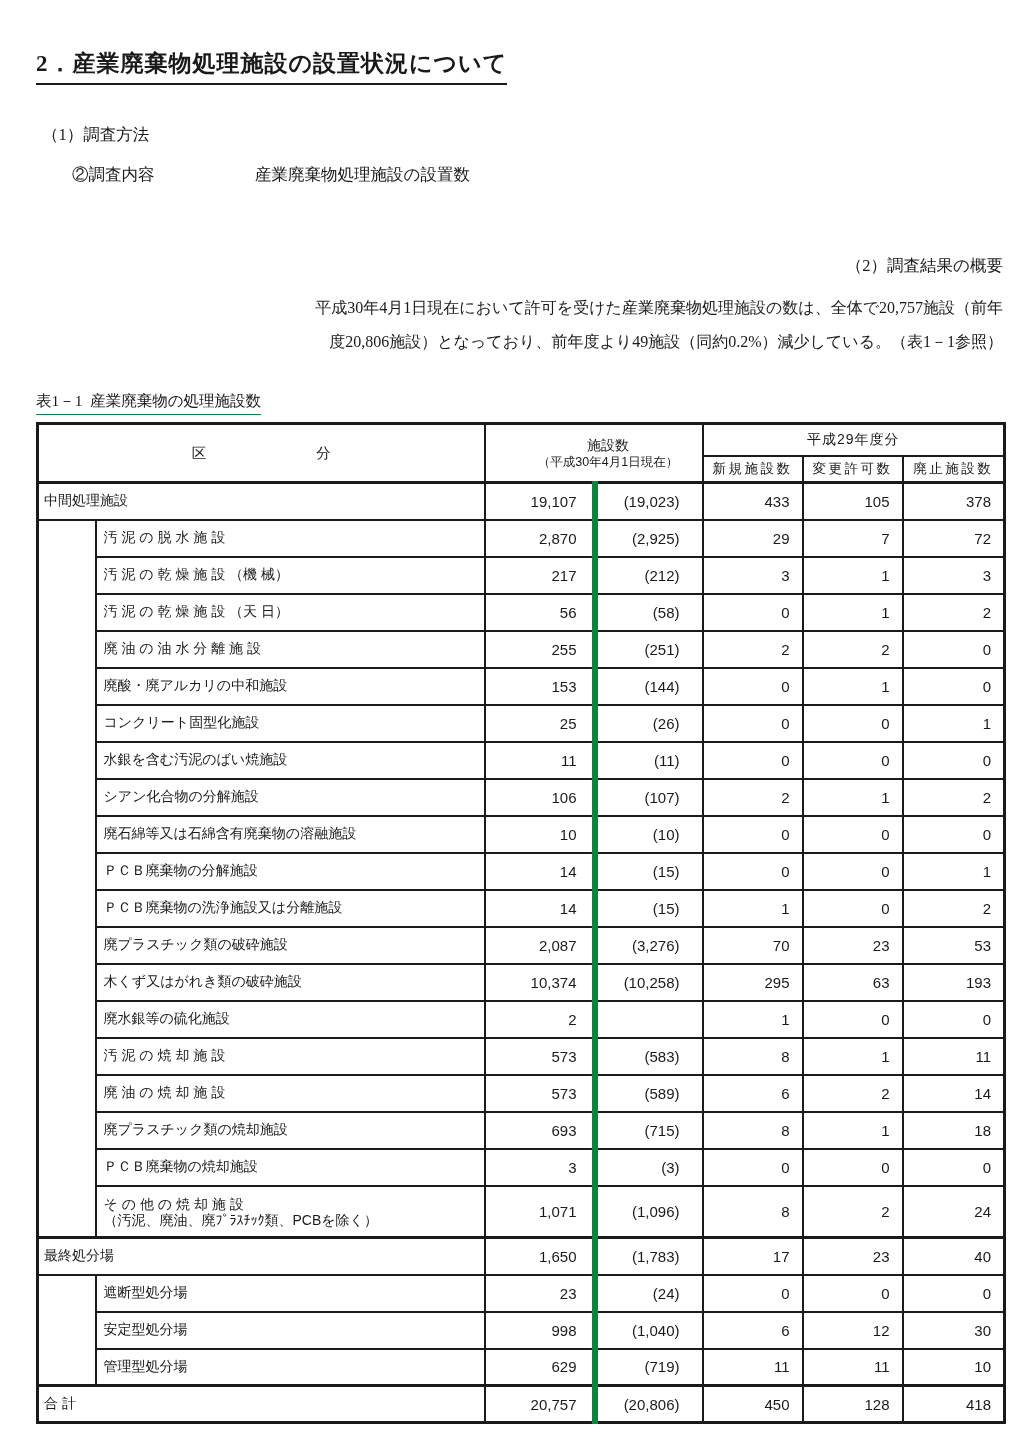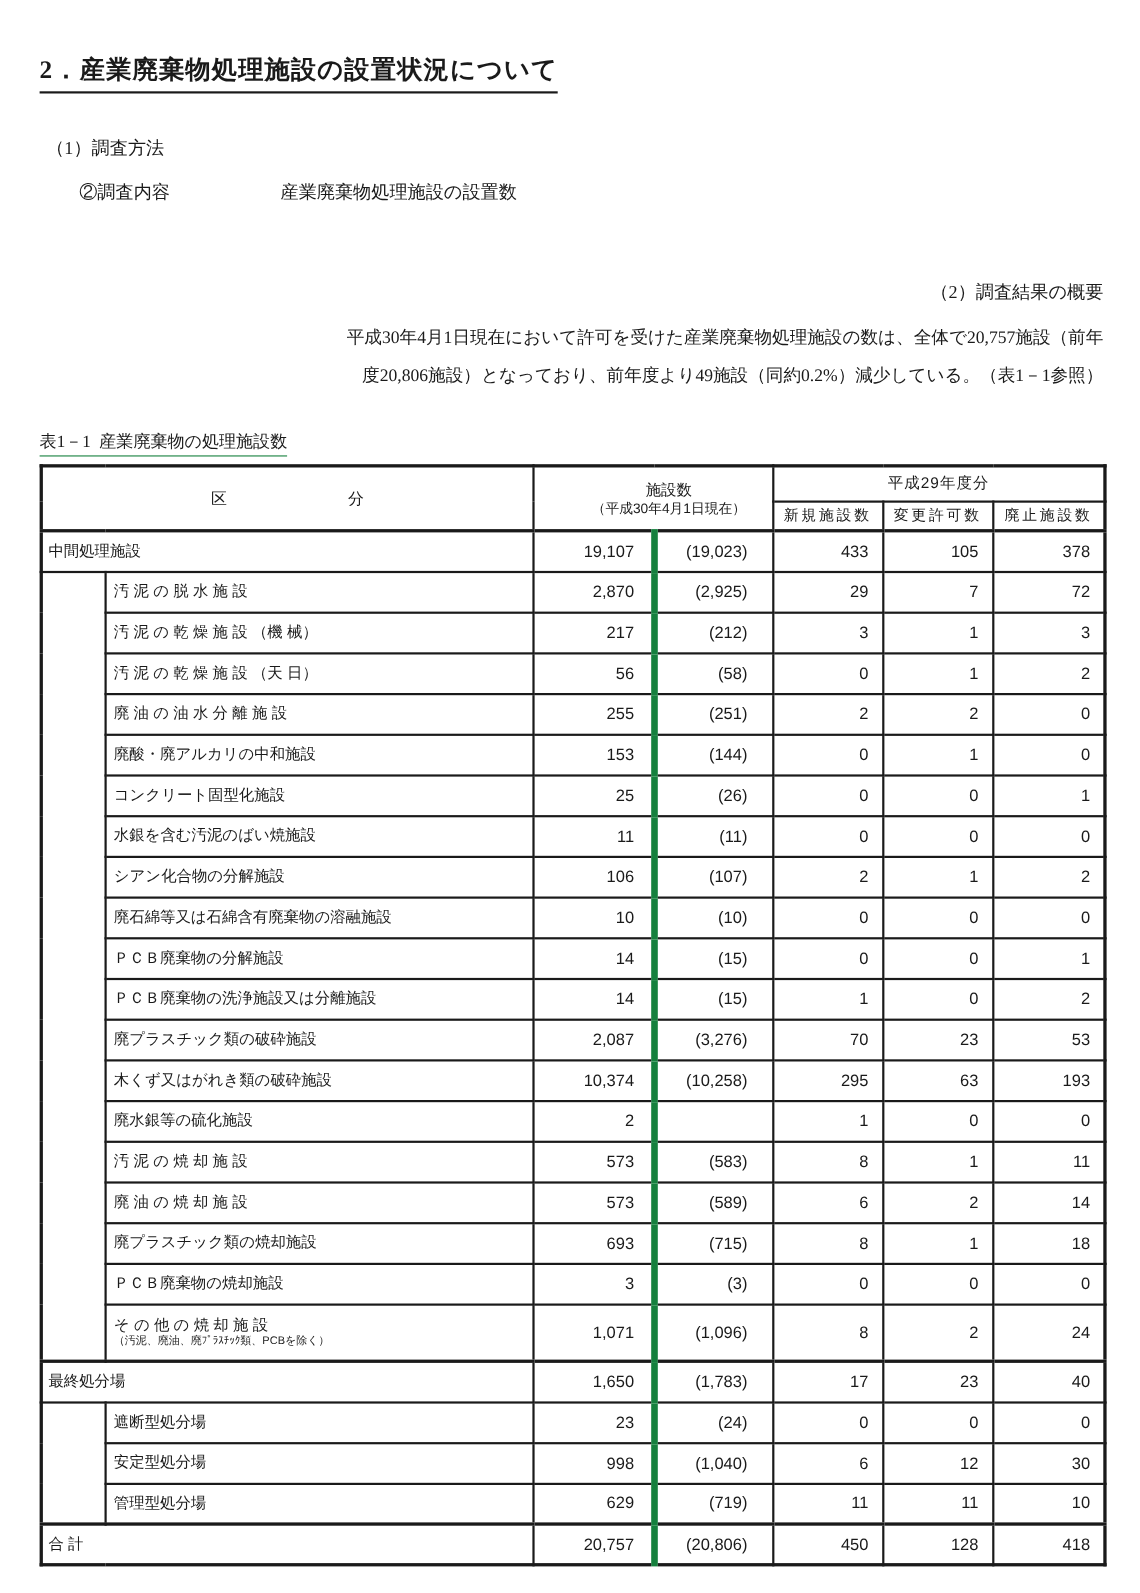--- a/index.html
+++ b/index.html
@@ -56,21 +56,21 @@
   th.th-sub { text-align:center; letter-spacing:2.5px; font-size:13.5px; }
   tbody tr { height:37px; }
   tbody tr.tall { height:52px; }
   tbody tr:first-child td { border-top-width:3px; }
   tbody tr.thick-top td { border-top-width:3px; }
   td.label { font-size:14px; padding-left:6px; vertical-align:middle; white-space:pre; }
   td.label.l0 { padding-left:5px; }
   td.label.l1 { padding-left:7px; }
   td.indent { border-right:2px solid #1a1a1a; }
   .lbl-main { font-size:14px; line-height:17px; }
-  .lbl-sub { font-size:10px; line-height:14px; white-space:pre; }
+  .lbl-sub { font-size:14px; line-height:14px; white-space:pre; }
   td.num { text-align:right; font-size:15px; vertical-align:middle; }
   td.num.count { padding-right:15px; border-right:1px solid #c6c6c6; }
   td.num.prev  { padding-right:22px;  border-left:6px solid #15803d;text-align:right; }
   td.num.stat  { padding-right:12px; }
 </style>
 </head>
 <body>
 
 <div class="page">
 

